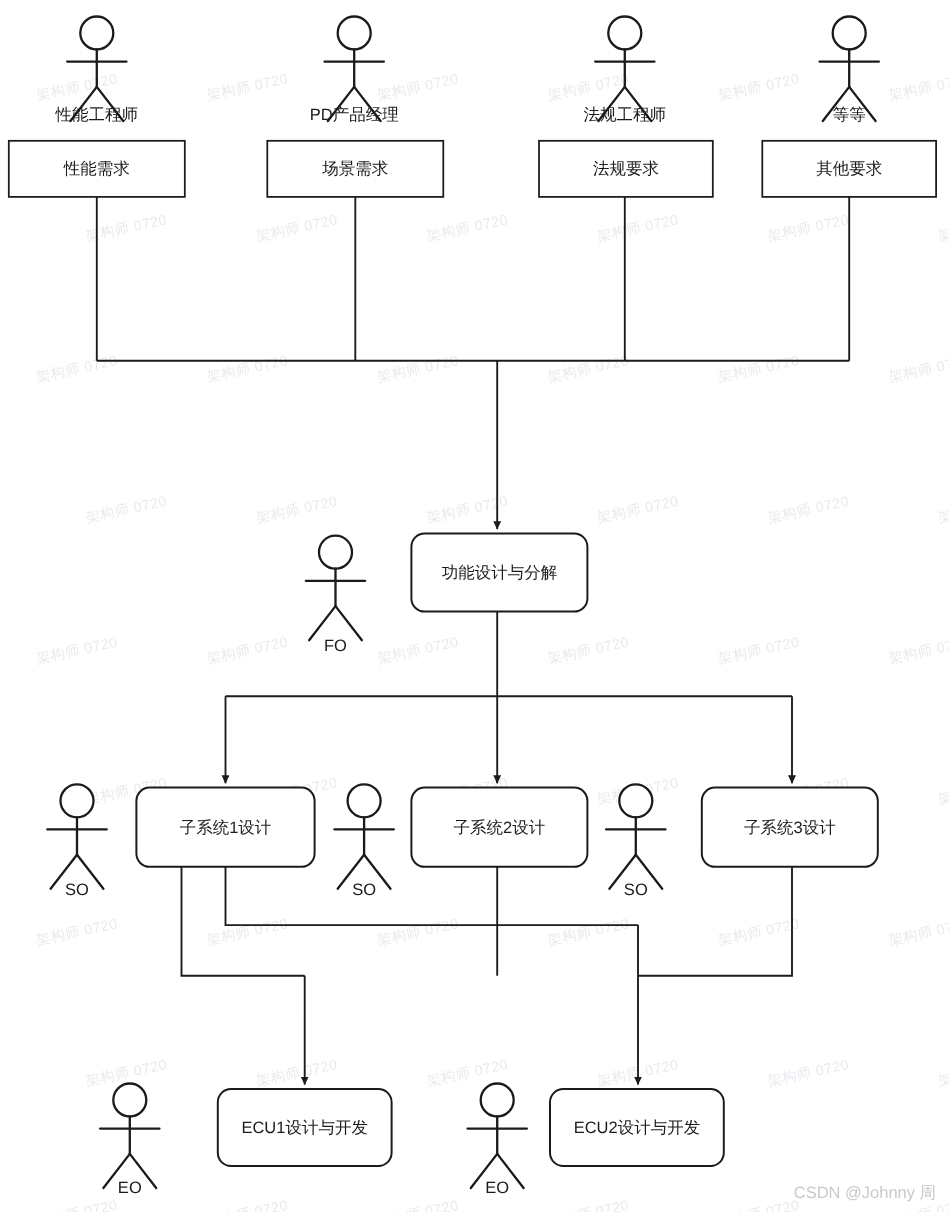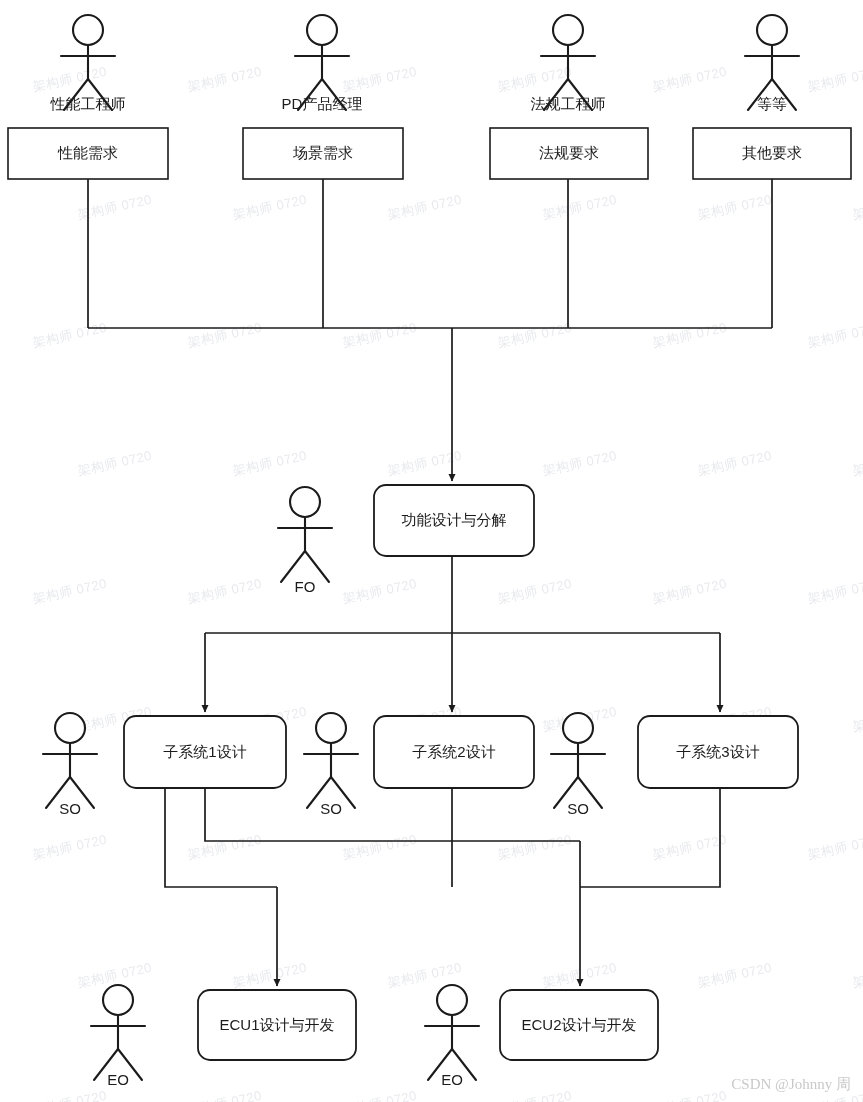--- a/index.html
+++ b/index.html
@@ -71,21 +71,21 @@
     font-size: 13px;
     fill: #e9eaee;
     text-anchor: middle;
     dominant-baseline: middle;
     letter-spacing: 0.5px;
   }
   .credit-text {
     position: absolute;
     right: 12px;
     bottom: 8px;
-    font-family: Liberation Serif, serif;
+    font-family: Liberation Sans, sans-serif;
     font-size: 15px;
     color: #c9c9c9;
     white-space: nowrap;
   }
 </style>
 </head>
 <body>
 
 <div id="diagram-root">
 

